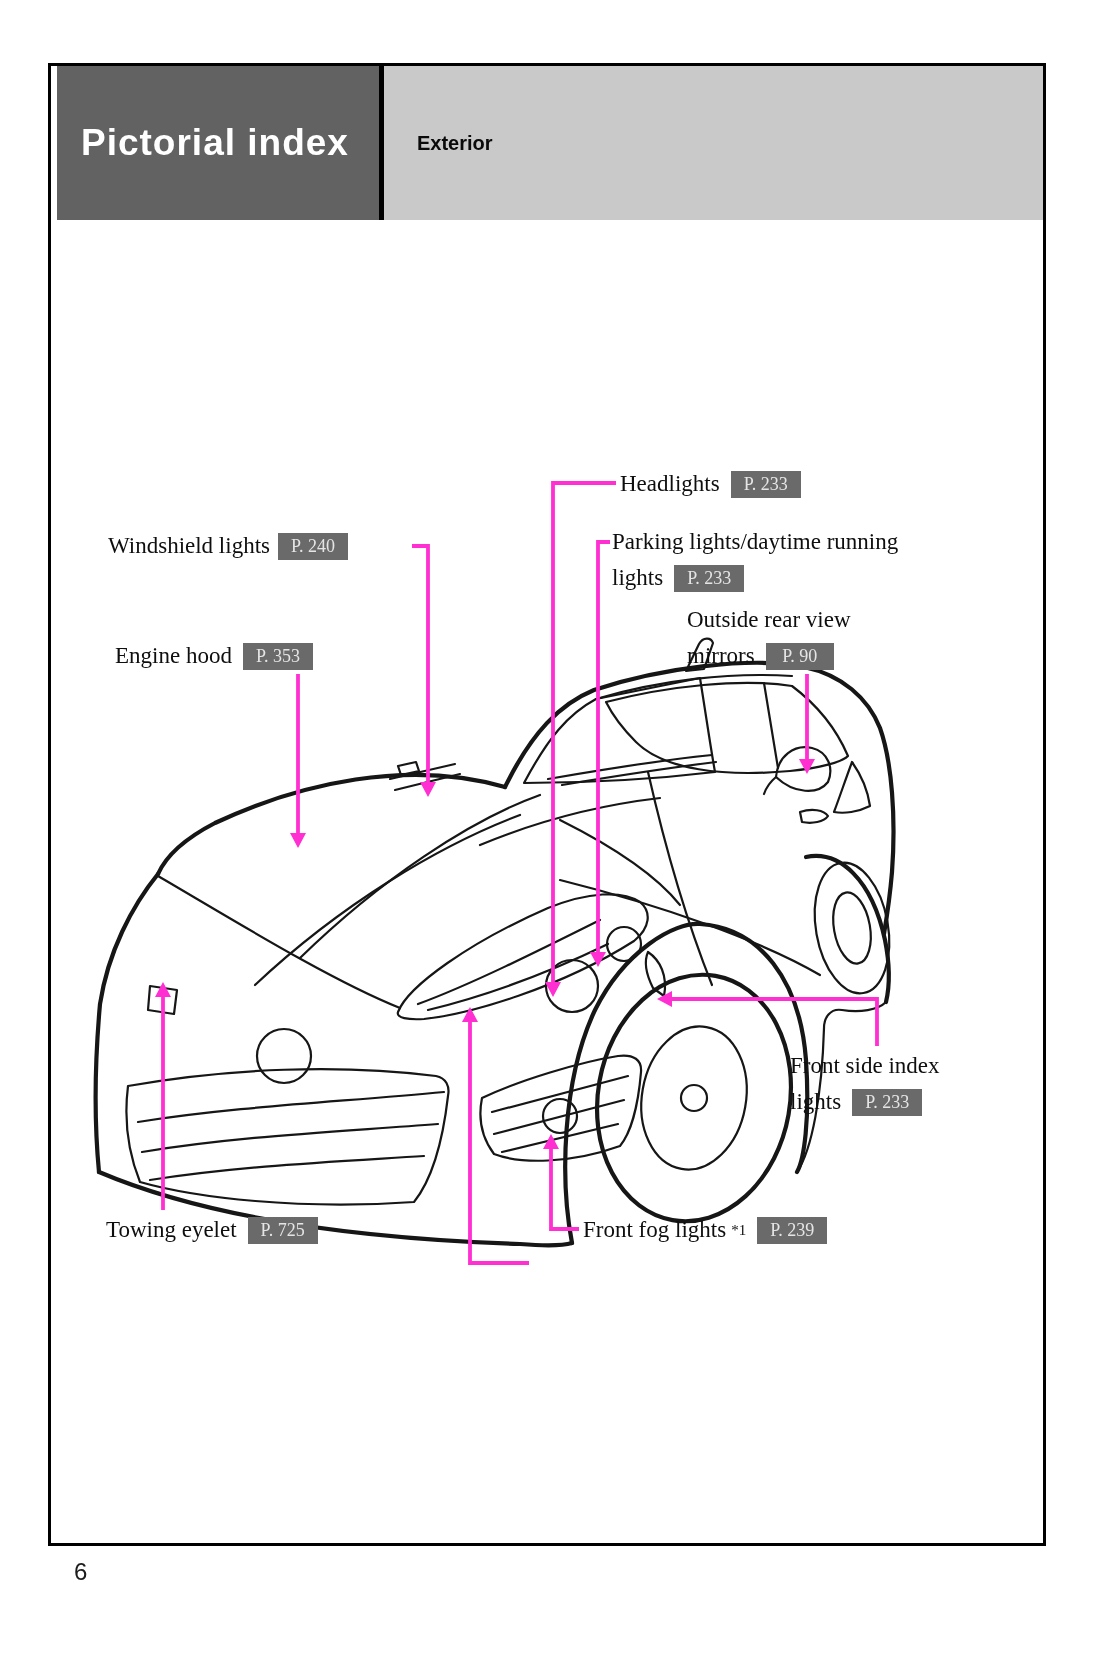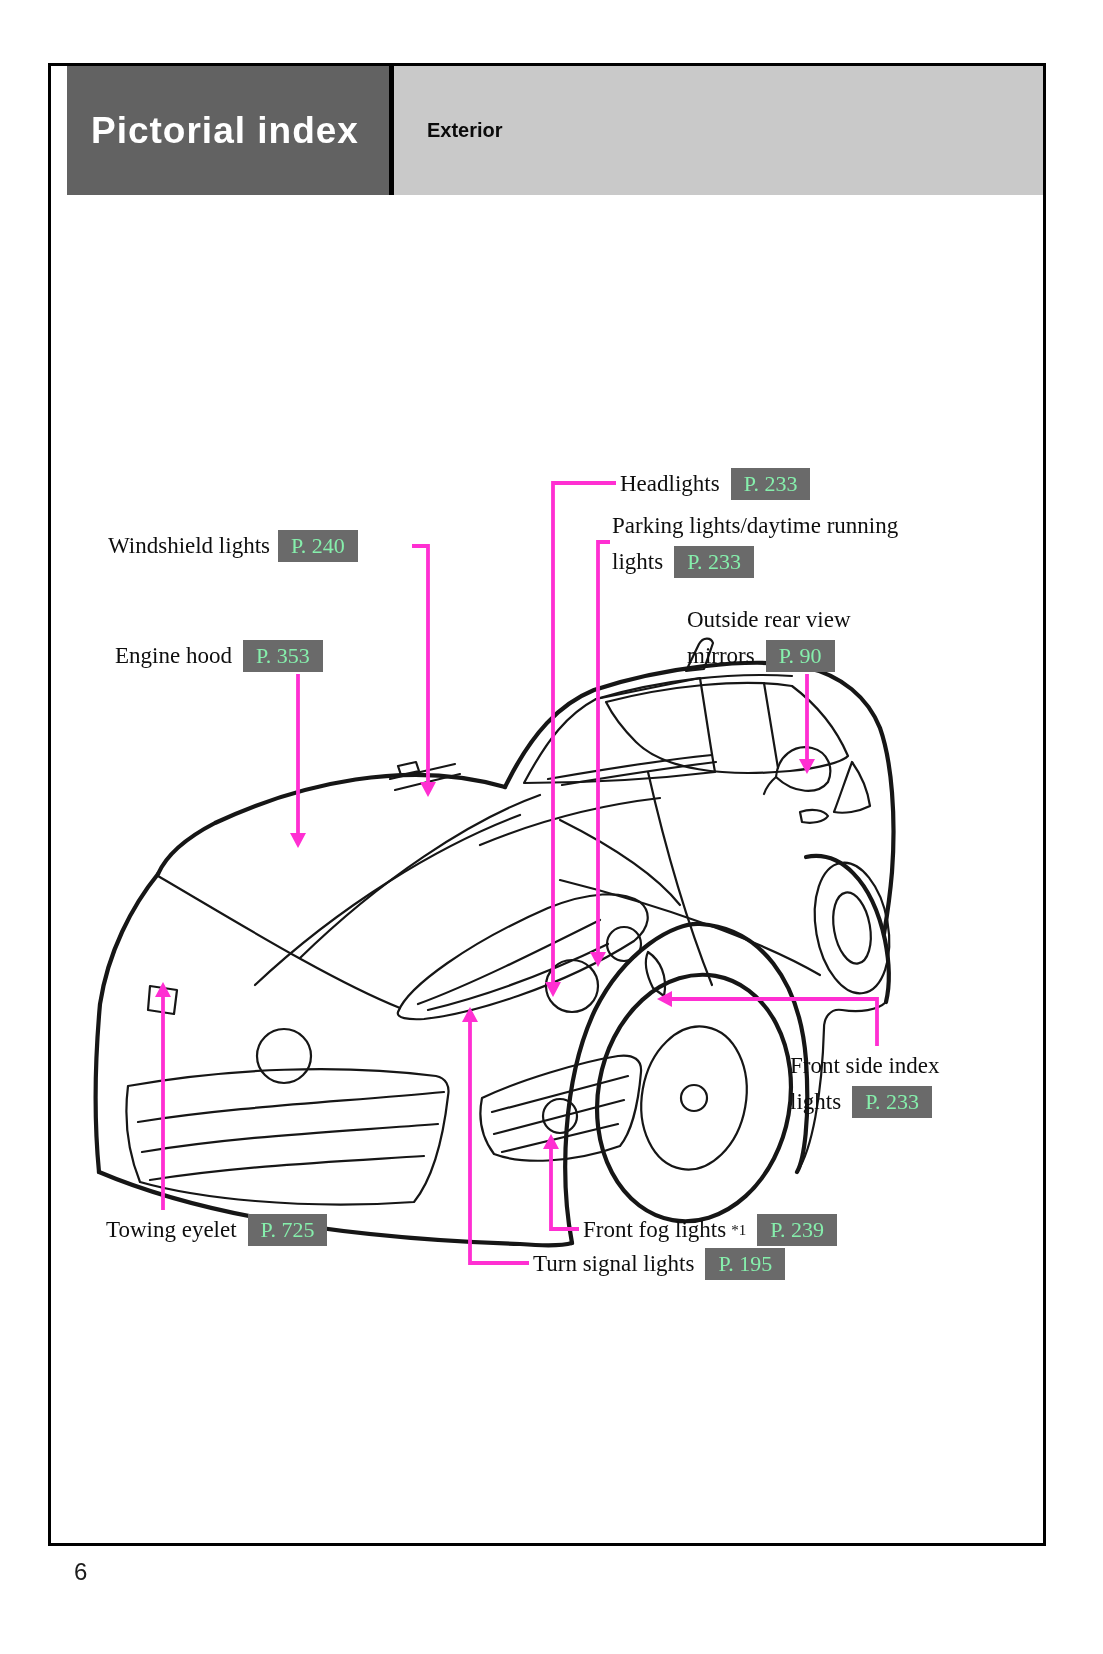--- a/index.html
+++ b/index.html
@@ -3,30 +3,30 @@
 <meta charset="utf-8">
 <style>
   :root{
     --accent:#ff2fd2; --header-dark:#626262; --header-light:#c9c9c9;
     --badge-bg:#6a6a6a; --line-art:#161616;
   }
   *{margin:0;padding:0;box-sizing:border-box;}
   body{background:#fff;font-family:"Liberation Sans",sans-serif;}
   .canvas{position:relative;width:1103px;height:1654px;background:#fff;overflow:hidden;}
   .frame{position:absolute;left:48px;top:63px;width:998px;height:1483px;border:3px solid #000;background:#fff;}
-  .hdr{position:absolute;left:16px;top:0;right:0;height:129px;display:flex;}
+  .hdr{position:absolute;left:6px;top:0;right:0;height:154px;display:flex;}
   .hdr-dark{width:322px;background:var(--header-dark);display:flex;align-items:center;padding-left:24px;}
   .hdr-divider{width:5px;background:#000;}
   .hdr-light{flex:1;background:var(--header-light);display:flex;align-items:center;padding-left:33px;}
   .section-title{color:#fff;font-size:37px;font-weight:bold;letter-spacing:1px;}
   .chapter-title{color:#0a0a0a;font-size:20px;font-weight:bold;}
   .art{position:absolute;left:0;top:0;width:1103px;height:1654px;}
   .label{position:absolute;color:#0e0e0e;font-size:23px;white-space:nowrap;font-family:Liberation Serif, serif;}
   .lrow{display:flex;align-items:center;height:36px;}
-  .badge{display:inline-block;background:var(--badge-bg);color:#86efac;font-size:22px;
+  .badge{display:inline-block;background:var(--badge-bg);color:#e5e5e5;font-size:18px;
          padding:3px 13px;min-width:68px;text-align:center;margin-left:11px;}
   .sup{font-size:15px;vertical-align:7px;margin-left:5px;}
   .page-number{position:absolute;left:74px;top:1558px;font-size:24px;color:#1c1c1c;}
   .car-stroke{fill:none;stroke:var(--line-art);stroke-width:2.2;stroke-linecap:round;stroke-linejoin:round;}
   .car-thick{stroke-width:4.2;}
   .cx{fill:none;stroke:var(--accent);stroke-width:3.8;}
   .ch{fill:var(--accent);stroke:none;}
 </style>
 </head>
 <body>
@@ -161,21 +161,21 @@
       <path class="cx" d="M 579,1229 L 551,1229 L 551,1149"></path>
       <polygon class="ch" points="551,1134 543,1149 559,1149"></polygon>
     </g>
   </svg>
 
   <div class="label lrow" style="left:620px;top:466px;">
     <span>Headlights</span>
     <span class="badge">P. 233</span>
   </div>
 
-  <div class="label" style="left:612px;top:508px;">
+  <div class="label" style="left:612px;top:524px;">
     <div class="lrow">
         <span>Parking lights/daytime running</span>
       </div>
     <div class="lrow">
       <span>lights</span>
       <span class="badge">P. 233</span>
     </div>
   </div>
 
   <div class="label" style="left:687px;top:602px;">
@@ -212,19 +212,15 @@
     <span>Towing eyelet</span>
     <span class="badge">P. 725</span>
   </div>
 
   <div class="label lrow" style="left:583px;top:1212px;">
     <span>Front fog lights</span>
     <span class="sup">*1</span>
     <span class="badge">P. 239</span>
   </div>
 
-  <div class="label lrow" style="left:533px;top:1246px;">
-    <span>Turn signal lights</span>
-    <span class="badge">P. 195</span>
-  </div>
 
   <div class="page-number">6</div>
 </div>
 
 </body></html>

